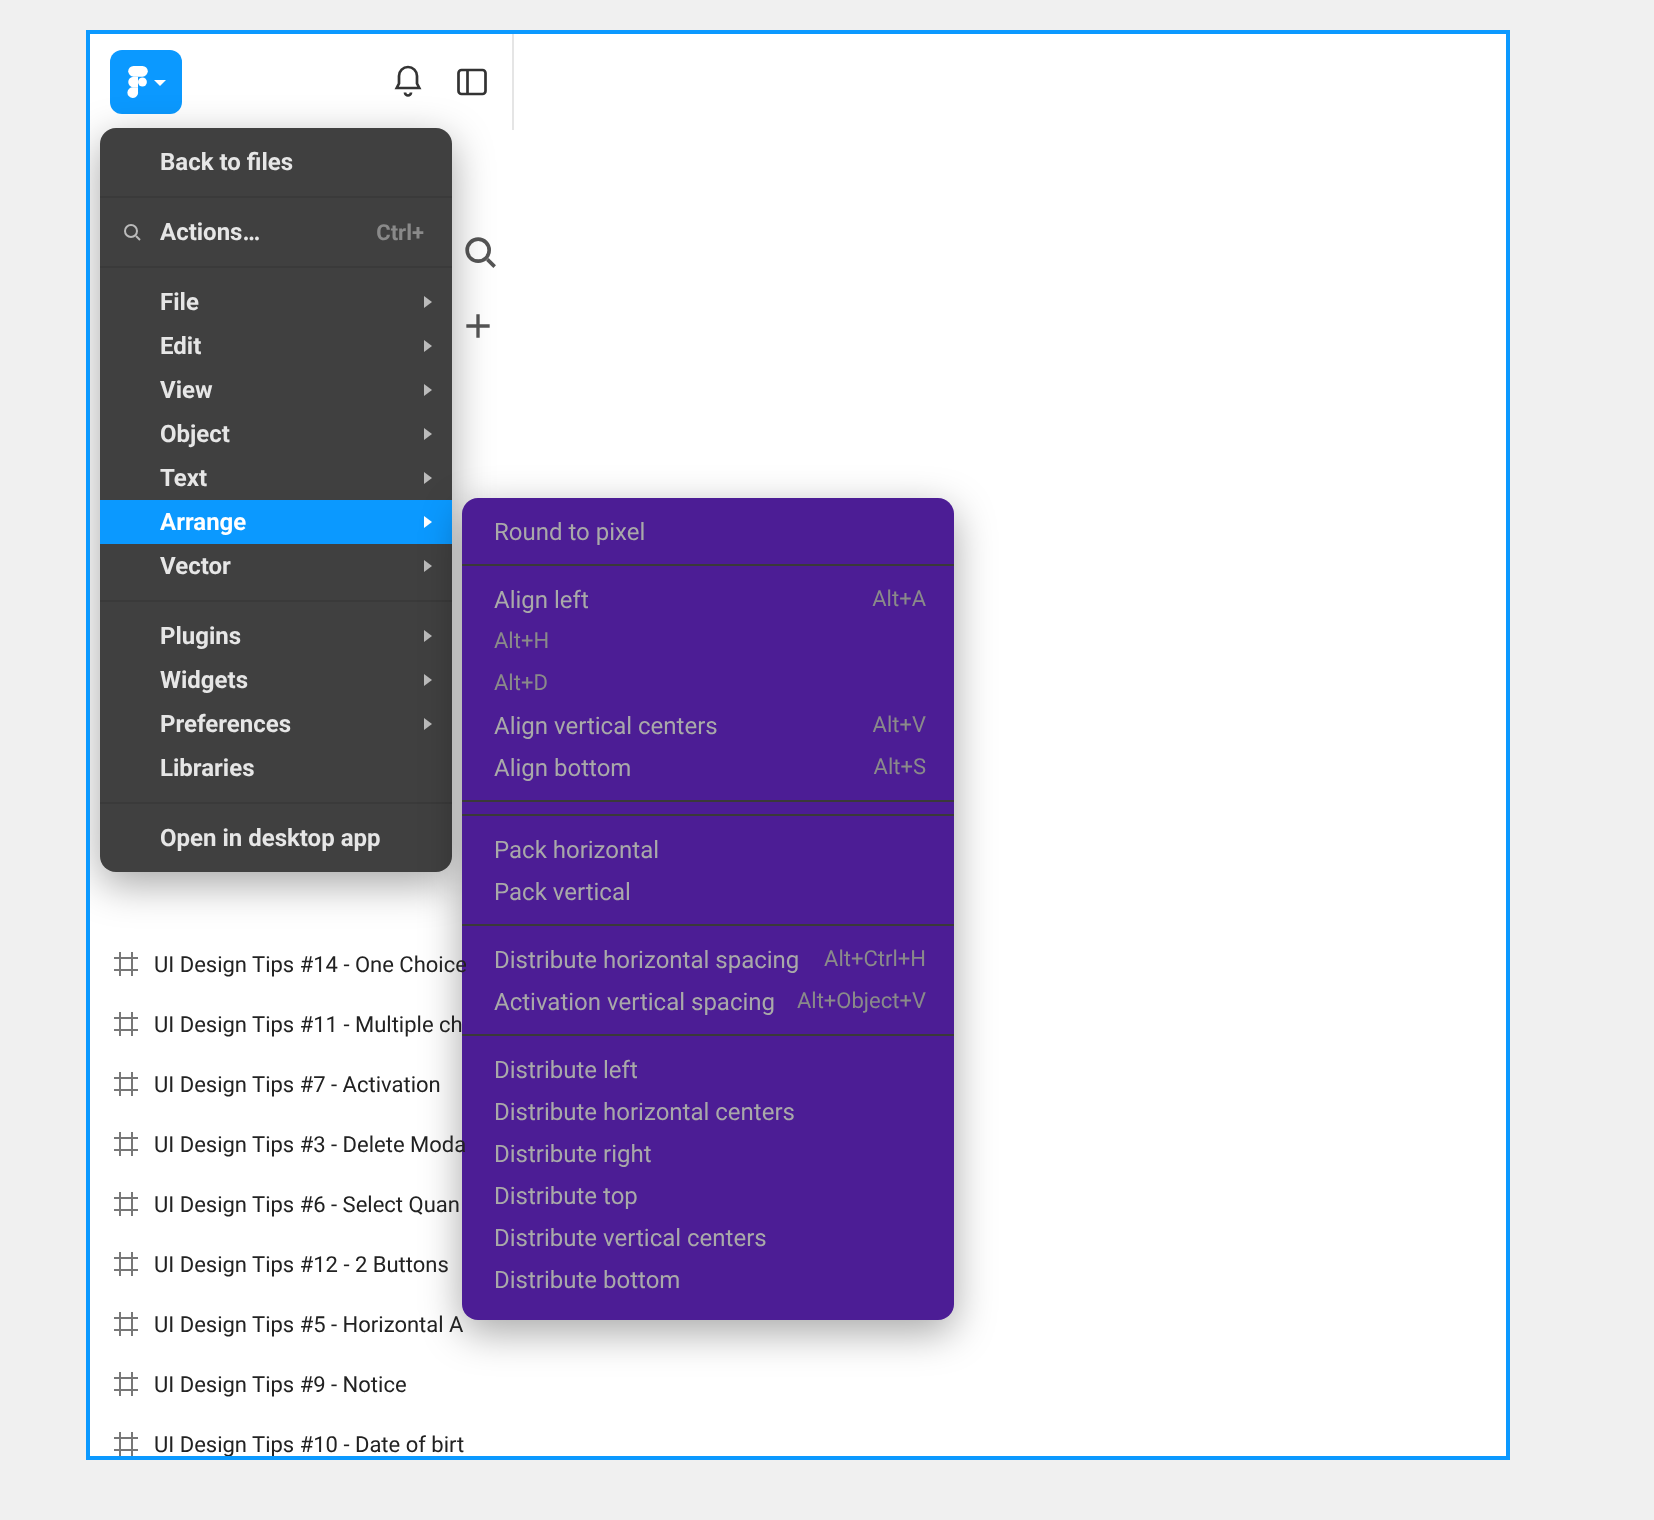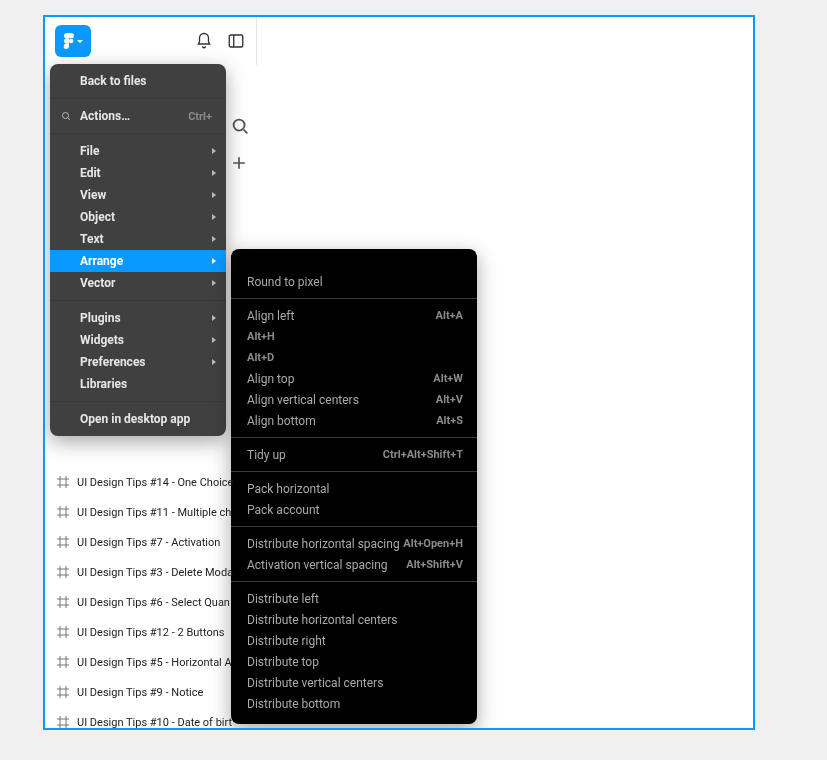--- a/index.html
+++ b/index.html
@@ -120,30 +120,30 @@
   .menu-item .lead-ico {
     position: absolute; left: 10px; top: 50%; transform: translateY(-50%);
     width: 12px; height: 12px; color: #bbb;
   }
 
   .submenu {
     position: absolute;
     left: 186px;
     top: 232px;
     width: 246px;
-    background: #000000;
+    background: #4c1d95;
     border-radius: 8px;
     color: #a9a9a9;
     font-size: 12px;
-    padding: 22px 0 10px;
+    padding: 6px 0 10px;
     box-shadow: 0 6px 20px rgba(0,0,0,.35);
   }
   .submenu .menu-item { padding-left: 16px; padding-right: 14px; height: 21px;}
   .submenu .menu-item .label { color: #a9a9a9; }
-  .submenu .menu-item .shortcut { color: #8a8a8a; font-weight: bold; }
+  .submenu .menu-item .shortcut { color: #8a8a8a; }
 
   .layer-list {
     position: absolute;
     left: 8px;
     top: 450px;
     width: 200px;
     font-size: 11px;
     color: #222;
   }
   .layer-row {
@@ -262,51 +262,43 @@
         <span class="label">Align left</span>
         <span class="shortcut">Alt+A</span>
       </div>
     <div class="menu-item">
         <span class="shortcut">Alt+H</span>
       </div>
     <div class="menu-item">
         <span class="shortcut">Alt+D</span>
       </div>
     <div class="menu-item">
-        <span class="label">Align top</span>
-        <span class="shortcut">Alt+W</span>
-      </div>
-    <div class="menu-item">
         <span class="label">Align vertical centers</span>
         <span class="shortcut">Alt+V</span>
       </div>
     <div class="menu-item">
         <span class="label">Align bottom</span>
         <span class="shortcut">Alt+S</span>
       </div>
     <div class="menu-sep"></div>
-    <div class="menu-item">
-        <span class="label">Tidy up</span>
-        <span class="shortcut">Ctrl+Alt+Shift+T</span>
-      </div>
     <div class="menu-sep"></div>
     <div class="menu-item">
         <span class="label">Pack horizontal</span>
       </div>
     <div class="menu-item">
-        <span class="label">Pack account</span>
+        <span class="label">Pack vertical</span>
       </div>
     <div class="menu-sep"></div>
     <div class="menu-item">
         <span class="label">Distribute horizontal spacing</span>
-        <span class="shortcut">Alt+Open+H</span>
+        <span class="shortcut">Alt+Ctrl+H</span>
       </div>
     <div class="menu-item">
         <span class="label">Activation vertical spacing</span>
-        <span class="shortcut">Alt+Shift+V</span>
+        <span class="shortcut">Alt+Object+V</span>
       </div>
     <div class="menu-sep"></div>
     <div class="menu-item">
         <span class="label">Distribute left</span>
       </div>
     <div class="menu-item">
         <span class="label">Distribute horizontal centers</span>
       </div>
     <div class="menu-item">
         <span class="label">Distribute right</span>

